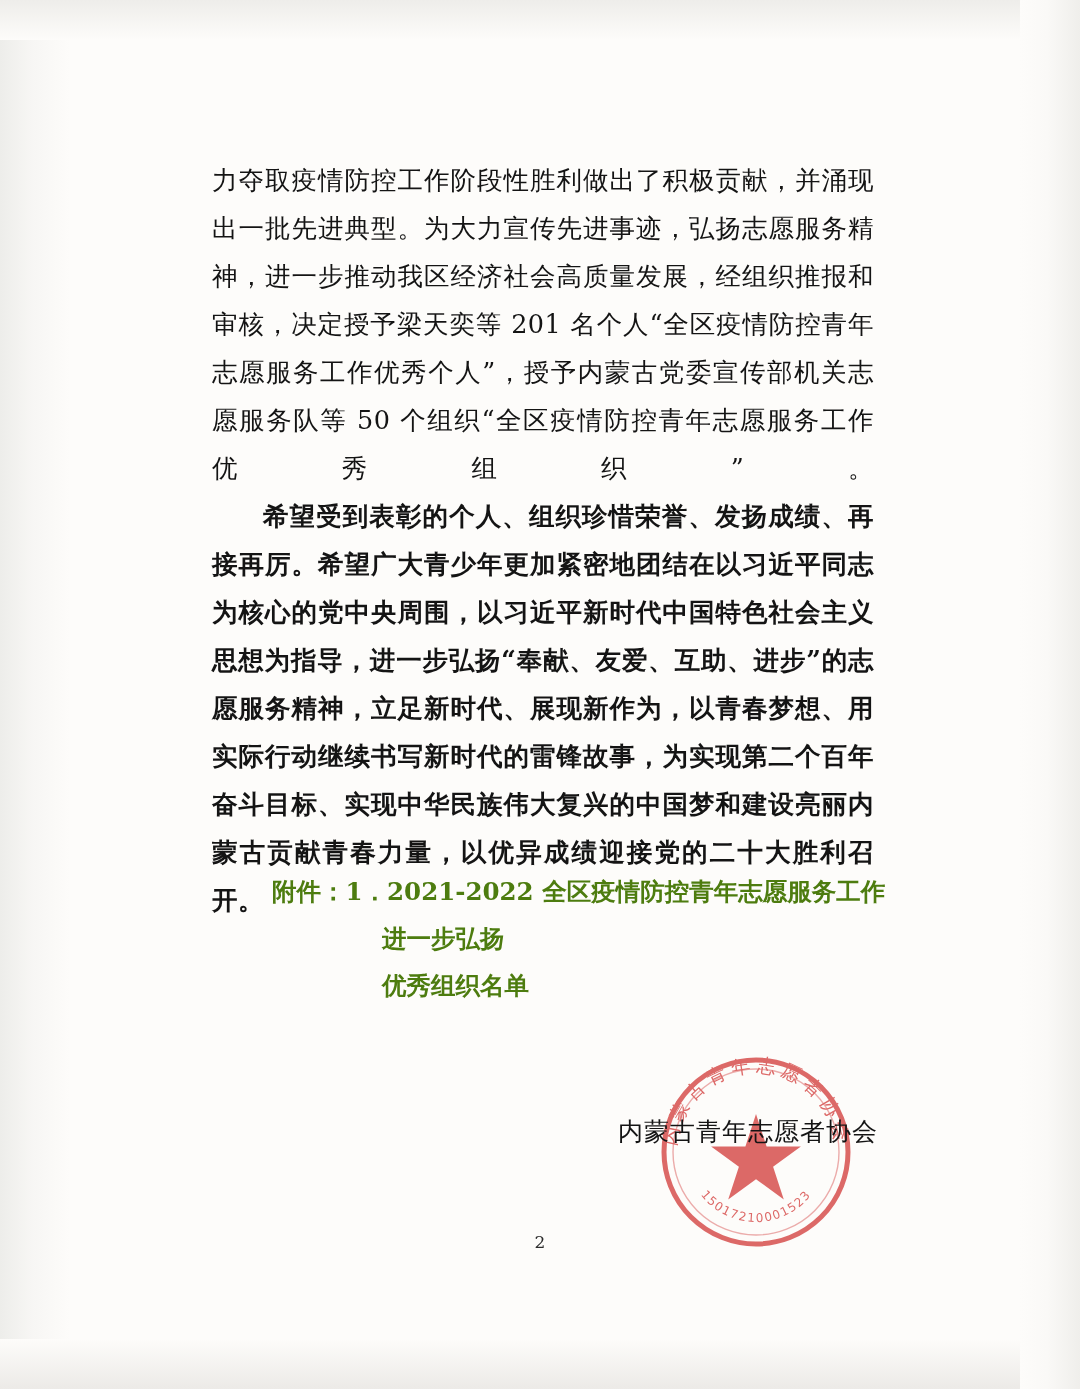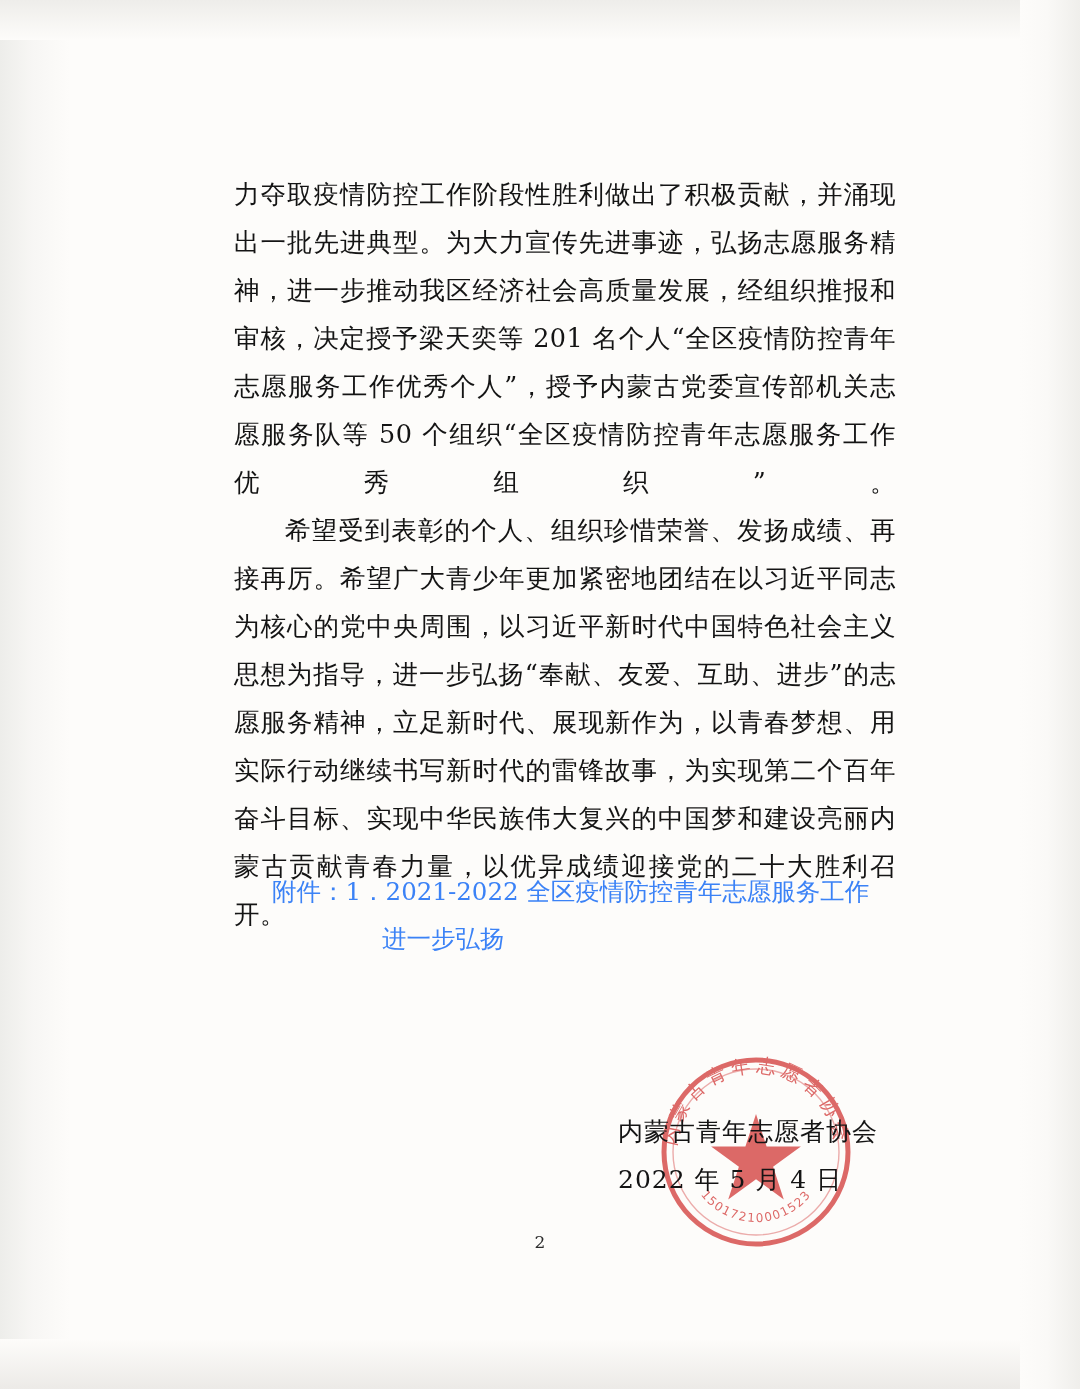--- a/index.html
+++ b/index.html
@@ -45,50 +45,51 @@
     position: absolute;
     left: 0; right: 0; bottom: 0;
     height: 50px;
     background: linear-gradient(to top, #eceae7 0%, #fdfcfa 100%);
     pointer-events: none;
   }
 
   .body-area {
     position: absolute;
     left: 212px;
-    top: 170px;
+    top: 156px;
     width: 662px;
-    margin-left: 22px;
   }
 
   p.para {
     margin: 0 0 0 0;
     font-size: 25.5px;
     line-height: 48px;
     text-align: justify;
     text-align-last: justify;
     letter-spacing: 0.5px;
     color: #141414;
   }
   p.para.last-normal {
     text-align-last: left;
+    font-weight: bold;
   }
   p.indent {
     text-indent: 51px;
   }
 
   
   .attach {
     position: absolute;
     left: 272px;
     top: 868px;
     width: 620px;
     font-size: 24.5px;
     line-height: 47px;
-    color: #3b82f6;
+    color: #4d7c0f;
+    font-weight: bold;
   }
   .attach-line {
     white-space: nowrap;
   }
   .attach-line.sub {
     padding-left: 110px;
   }
   .attach-line.item2 {
     padding-left: 72px;
   }
@@ -136,20 +137,21 @@
   <div class="body-area">
     <p class="para">力夺取疫情防控工作阶段性胜利做出了积极贡献，并涌现出一批先进典型。为大力宣传先进事迹，弘扬志愿服务精神，进一步推动我区经济社会高质量发展，经组织推报和审核，决定授予梁天奕等 201 名个人“全区疫情防控青年志愿服务工作优秀个人”，授予内蒙古党委宣传部机关志愿服务队等 50 个组织“全区疫情防控青年志愿服务工作优秀组织”。</p>
     <p class="para indent last-normal">希望受到表彰的个人、组织珍惜荣誉、发扬成绩、再接再厉。希望广大青少年更加紧密地团结在以习近平同志为核心的党中央周围，以习近平新时代中国特色社会主义思想为指导，进一步弘扬“奉献、友爱、互助、进步”的志愿服务精神，立足新时代、展现新作为，以青春梦想、用实际行动继续书写新时代的雷锋故事，为实现第二个百年奋斗目标、实现中华民族伟大复兴的中国梦和建设亮丽内蒙古贡献青春力量，以优异成绩迎接党的二十大胜利召开。</p>
   </div>
 
   <div class="attach">
     <div class="attach-line">
       <span>附件：</span><span>1．</span><span>2021-2022 全区疫情防控青年志愿服务工作</span>
     </div>
     <div class="attach-line sub">进一步弘扬</div>
+    <div class="attach-line sub">优秀组织名单</div>
   </div>
 
   <div class="seal">
     <svg width="212" height="212" viewBox="0 0 212 212" aria-hidden="true">
       <defs>
         <path id="sealArcTop" d="M 26,106 A 80,80 0 0 1 186,106"></path>
         <path id="sealArcBottom" d="M 36,106 A 70,70 0 0 0 176,106"></path>
       </defs>
       <g opacity="0.78">
         <circle cx="106" cy="106" r="92" fill="none" stroke="#d4403f" stroke-width="5"></circle>
@@ -160,17 +162,16 @@
         <text font-family="'DejaVu Sans','Liberation Sans',sans-serif" font-size="12" fill="#d4403f" letter-spacing="1.5">
           <textPath href="#sealArcBottom" startOffset="50%" text-anchor="middle">15017210001523</textPath>
         </text>
         <polygon fill="#d4403f" points="106,68 116.6,100.6 150.9,100.6 123.1,120.8 133.8,153.4 106,133.2 78.2,153.4 88.9,120.8 61.1,100.6 95.4,100.6"></polygon>
       </g>
     </svg>
   </div>
 
   <div class="sign">
     <div>内蒙古青年志愿者协会</div>
-    <div>2022 年 5 月 4 日</div>
   </div>
 
   <div class="page-num">2</div>
 </div>
 
 </body></html>

